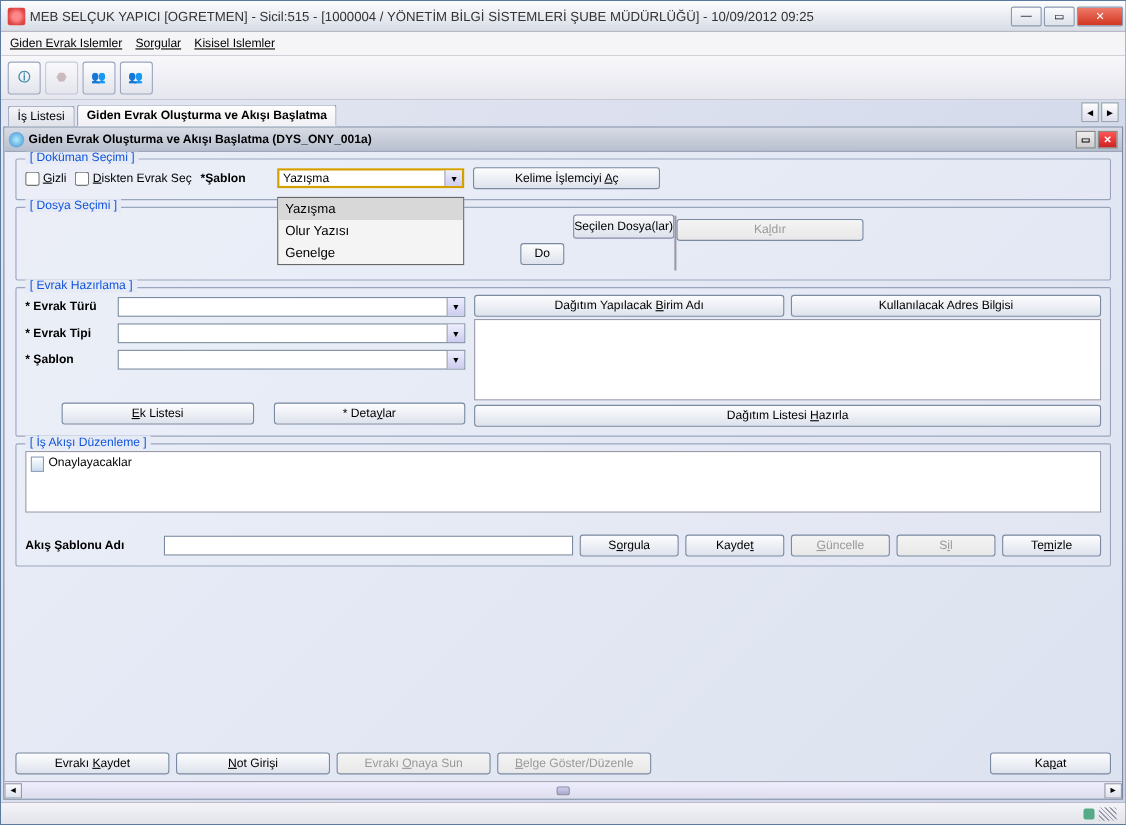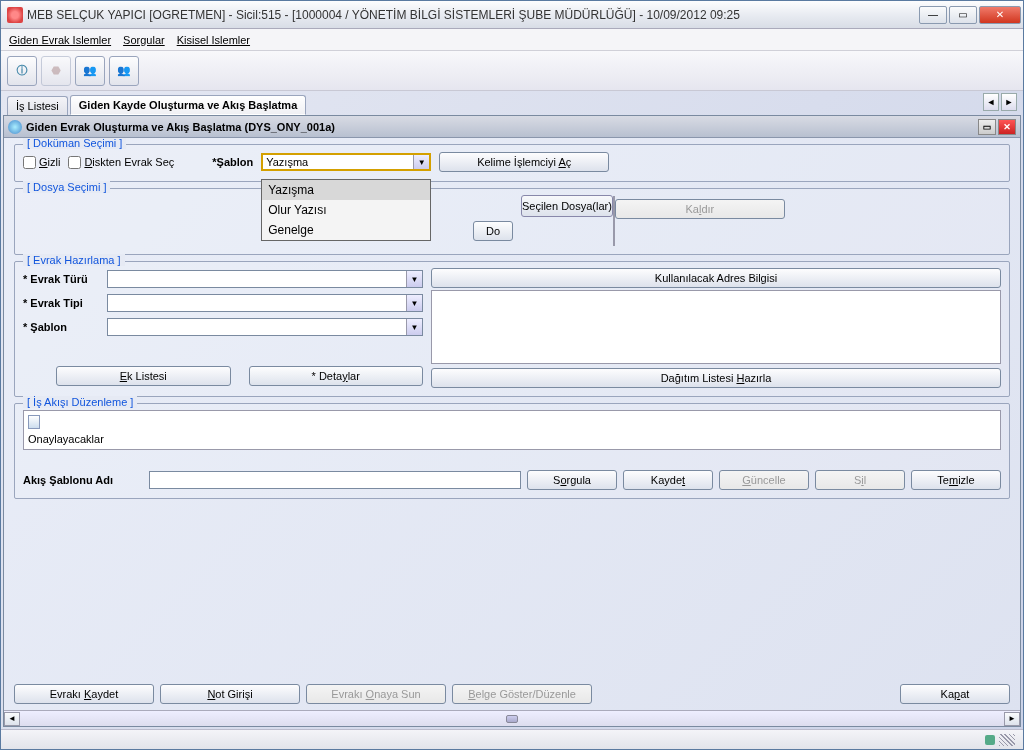--- a/index.html
+++ b/index.html
@@ -238,28 +238,27 @@
 .right-header-row { display: flex; gap: 6px; }
 .right-header-row .btn { flex: 1; }
 .right-listbox {
   flex: 1;
   background: #fff;
   border: 1px solid #99a;
   margin-top: 2px;
   min-height: 74px;
 }
 .tree-box {
-  height: 40px;
+  height: 56px;
   background: #fff;
   border: 1px solid #99a;
   padding: 4px;
   display: flex;
   align-items: flex-start;
   gap: 4px;
-  flex-direction: column;
 }
 .tree-box .doc-icon {
   width: 12px; height: 14px;
   background: linear-gradient(#fff,#cde);
   border: 1px solid #89b;
 }
 .flow-btns { display: flex; gap: 6px; margin-top: 20px; align-items: center; }
 .flow-btns .label-bold { width: 120px; }
 .flow-btns .text-input { flex: 1; }
 .bottom-btns {
@@ -346,53 +345,53 @@
     </div>
     <div class="tool-btn">
       <span style="color:#c8a;">👥</span>
     </div>
   </div>
 
   <div class="content-area">
 
     <div class="tab-row">
       <div class="tab">İş Listesi</div>
-      <div class="tab active">Giden Kayde Oluşturma ve Akış Başlatma</div>
+      <div class="tab active">Giden Evrak Oluşturma ve Akışı Başlatma</div>
       <div class="tab-nav-btns">
         <div class="mini">◄</div>
         <div class="mini">►</div>
       </div>
     </div>
 
     <div class="subwindow">
       <div class="sub-titlebar">
         <div class="sub-icon"></div>
-        <span>Giden Evrak Oluşturma ve Akış Başlatma (DYS_ONY_001a)</span>
+        <span>Giden Evrak Oluşturma ve Akışı Başlatma (DYS_ONY_001a)</span>
         <div class="spacer"></div>
         <div class="sub-controls">
           <div class="sub-win-btn">▭</div>
           <div class="sub-win-btn x">✕</div>
         </div>
       </div>
 
       <div class="form-body">
 
         <div class="fieldset">
           <div class="legend">[ Doküman Seçimi ]</div>
           <div class="row" style="height:22px;">
             <div class="checkbox-wrap">
               <input type="checkbox" style="">
               <span><span class="u">G</span>izli</span>
             </div>
             <div class="checkbox-wrap">
               <input type="checkbox" style="">
               <span><span class="u">D</span>iskten Evrak Seç</span>
             </div>
-            <span class="label-bold" style="margin-left:30px;">*Şablon</span>
-            <div style="position:relative;">
+            <span class="label-bold" style="">*Şablon</span>
+            <div style="position:relative;margin-left:21px;">
               <div class="combo" style="width:170px;border:2px solid #d4a000;">
                 <span>Yazışma</span>
                 <div class="arrow">▼</div>
               </div>
 
               <div class="dropdown-popup">
                 <div class="opt selected">Yazışma</div>
                 <div class="opt">Olur Yazısı</div>
                 <div class="opt">Genelge</div>
               </div>
@@ -449,20 +448,23 @@
                 <div class="btn">
                   <span><span class="u">E</span>k Listesi</span>
                 </div>
                 <div class="btn">
                   <span>* Deta<span class="u">y</span>lar</span>
                 </div>
               </div>
             </div>
             <div class="evrak-right">
               <div class="right-header-row">
+                <div class="btn">
+                  <span>Dağıtım Yapılacak <span class="u">B</span>irim Adı</span>
+                </div>
                 <div class="btn">Kullanılacak Adres Bilgisi</div>
               </div>
               <div class="right-listbox"></div>
               <div class="btn" style="margin-top:4px;">
                 <span>Dağıtım Listesi <span class="u">H</span>azırla</span>
               </div>
             </div>
           </div>
         </div>
 

